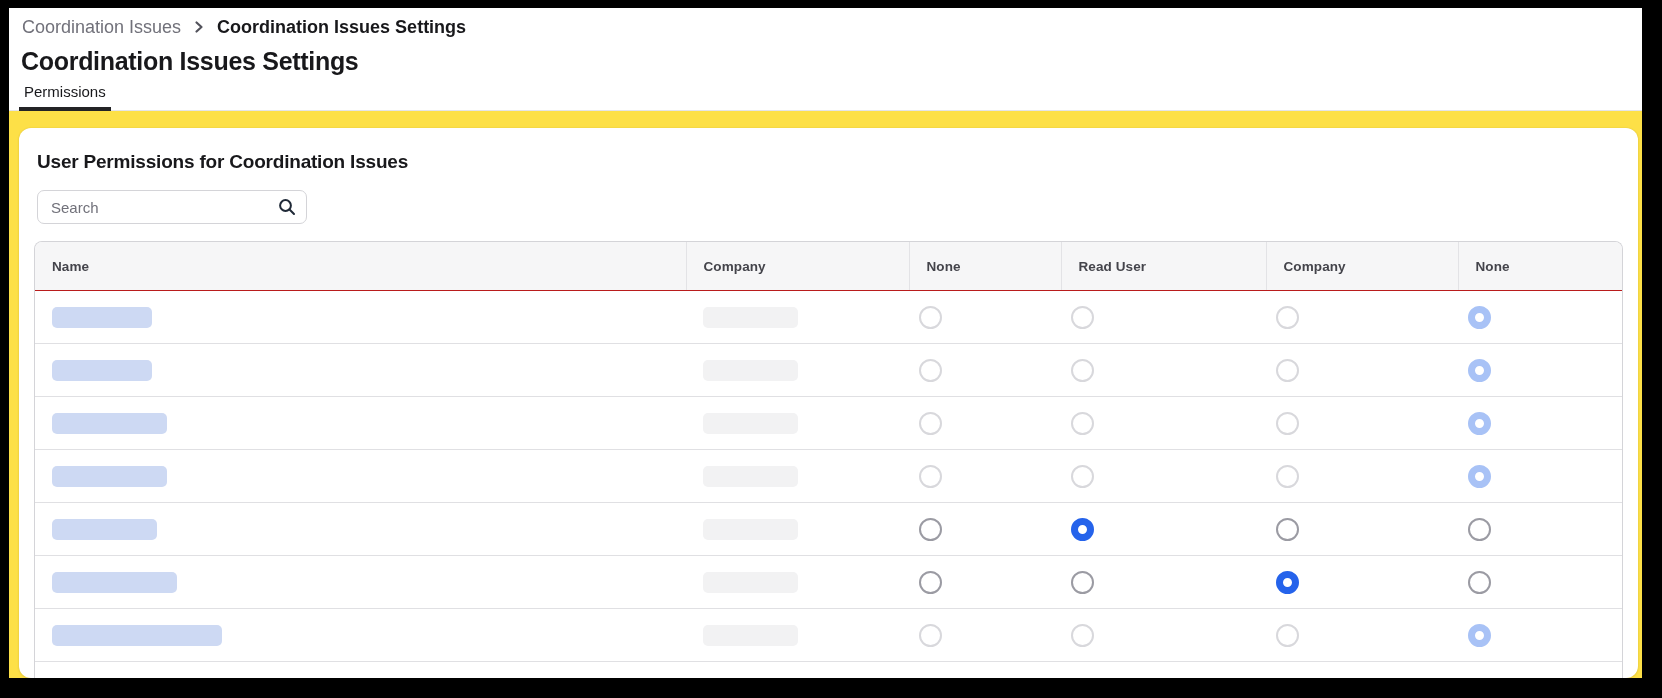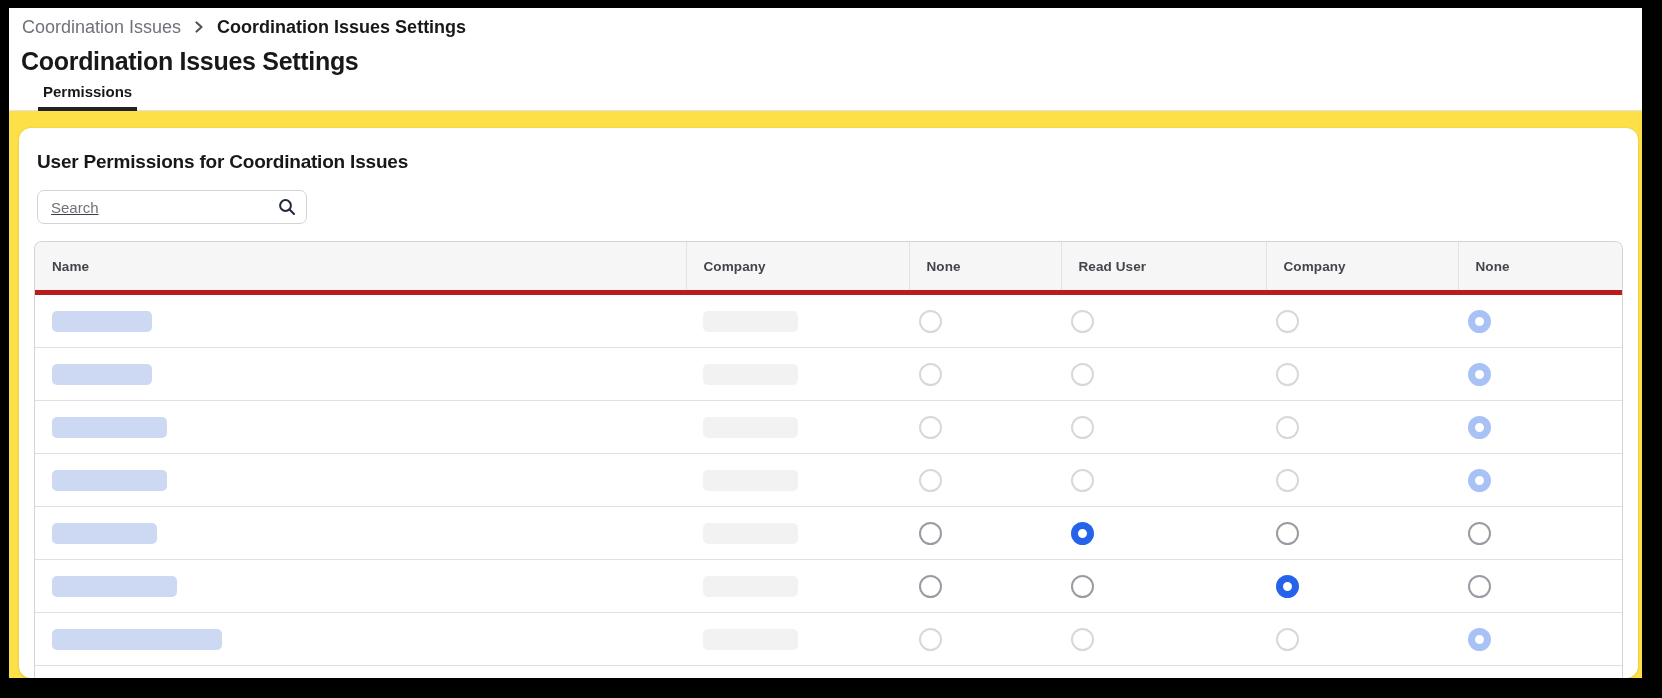--- a/index.html
+++ b/index.html
@@ -23,22 +23,22 @@
   }
   .breadcrumb{display:flex;align-items:center;gap:11px;font-size:18px;line-height:18px;}
   .crumb-parent{color:#71717a;}
   .crumb-current{color:#18181b;font-weight:700;}
   .crumb-sep{display:flex;align-items:center;}
   .page-title{
     margin:10px 0 0 -1px;font-size:25px;line-height:30px;font-weight:700;
     color:#18181b;letter-spacing:-0.3px;
   }
   .tab{
-    position:absolute;bottom:-1px;left:29px;
-    font-size:15px;font-weight:700;color:#18181b;
+    position:absolute;bottom:-1px;left:10px;
+    font-size:15px;font-weight:400;color:#18181b;
     padding:0 5px 7px 5px;
     border-bottom:4px solid #232326;
     cursor:pointer;
   }
   
   .content{
     height:567px;box-sizing:border-box;
     background:#fde047;
     padding:17px 4px 0 10px;
     overflow:hidden;
@@ -53,36 +53,36 @@
     margin:0 0 0 3px;font-size:19px;line-height:24px;font-weight:700;
     color:#18181b;letter-spacing:-0.2px;
   }
   
   .search-wrap{position:relative;width:270px;height:34px;margin:16px 0 0 3px;}
   .search-input{
     width:100%;height:100%;box-sizing:border-box;
     border:1px solid #d4d4d8;border-radius:7px;
     padding:0 36px 0 13px;font-size:15px;color:#3f3f46;
     font-family:"Liberation Sans","DejaVu Sans",sans-serif;
-    outline:none;background:#fff;text-decoration:underline;
+    outline:none;background:#fff;
   }
   .search-input::placeholder{color:#71717a;opacity:1;}
   .search-icon{position:absolute;right:11px;top:8px;width:18px;height:18px;pointer-events:none;}
   
   .table-wrap{
     margin-top:17px;width:1589px;height:460px;box-sizing:border-box;
     border:1px solid #d4d4d8;border-bottom:none;
     border-radius:8px 8px 0 0;overflow:hidden;background:#fff;
   }
   table{border-collapse:collapse;table-layout:fixed;width:100%;}
   .c0{width:651px;} .c1{width:223px;} .c2{width:152px;}
   .c3{width:205px;} .c4{width:192px;} .c5{width:164px;}
   thead th{
     height:48px;background:#f6f6f7;
-    border-bottom:5px solid #b91c1c;border-right:1px solid #e3e3e6;
+    border-bottom:1px solid #b91c1c;border-right:1px solid #e3e3e6;
     text-align:left;padding:0 0 0 17px;
     font-size:13.5px;font-weight:700;color:#44444b;letter-spacing:0.1px;
   }
   thead th:last-child{border-right:none;}
   tbody td{height:52px;border-bottom:1px solid #e0e0e3;padding:0;vertical-align:middle;}
   .cell-pad{padding-left:17px;}
   .cell-radio{padding-left:10px;}
   .skeleton{height:21px;border-radius:5px;}
   .skeleton.name{background:#cdd9f3;}
   .skeleton.company{background:#f2f2f3;}

